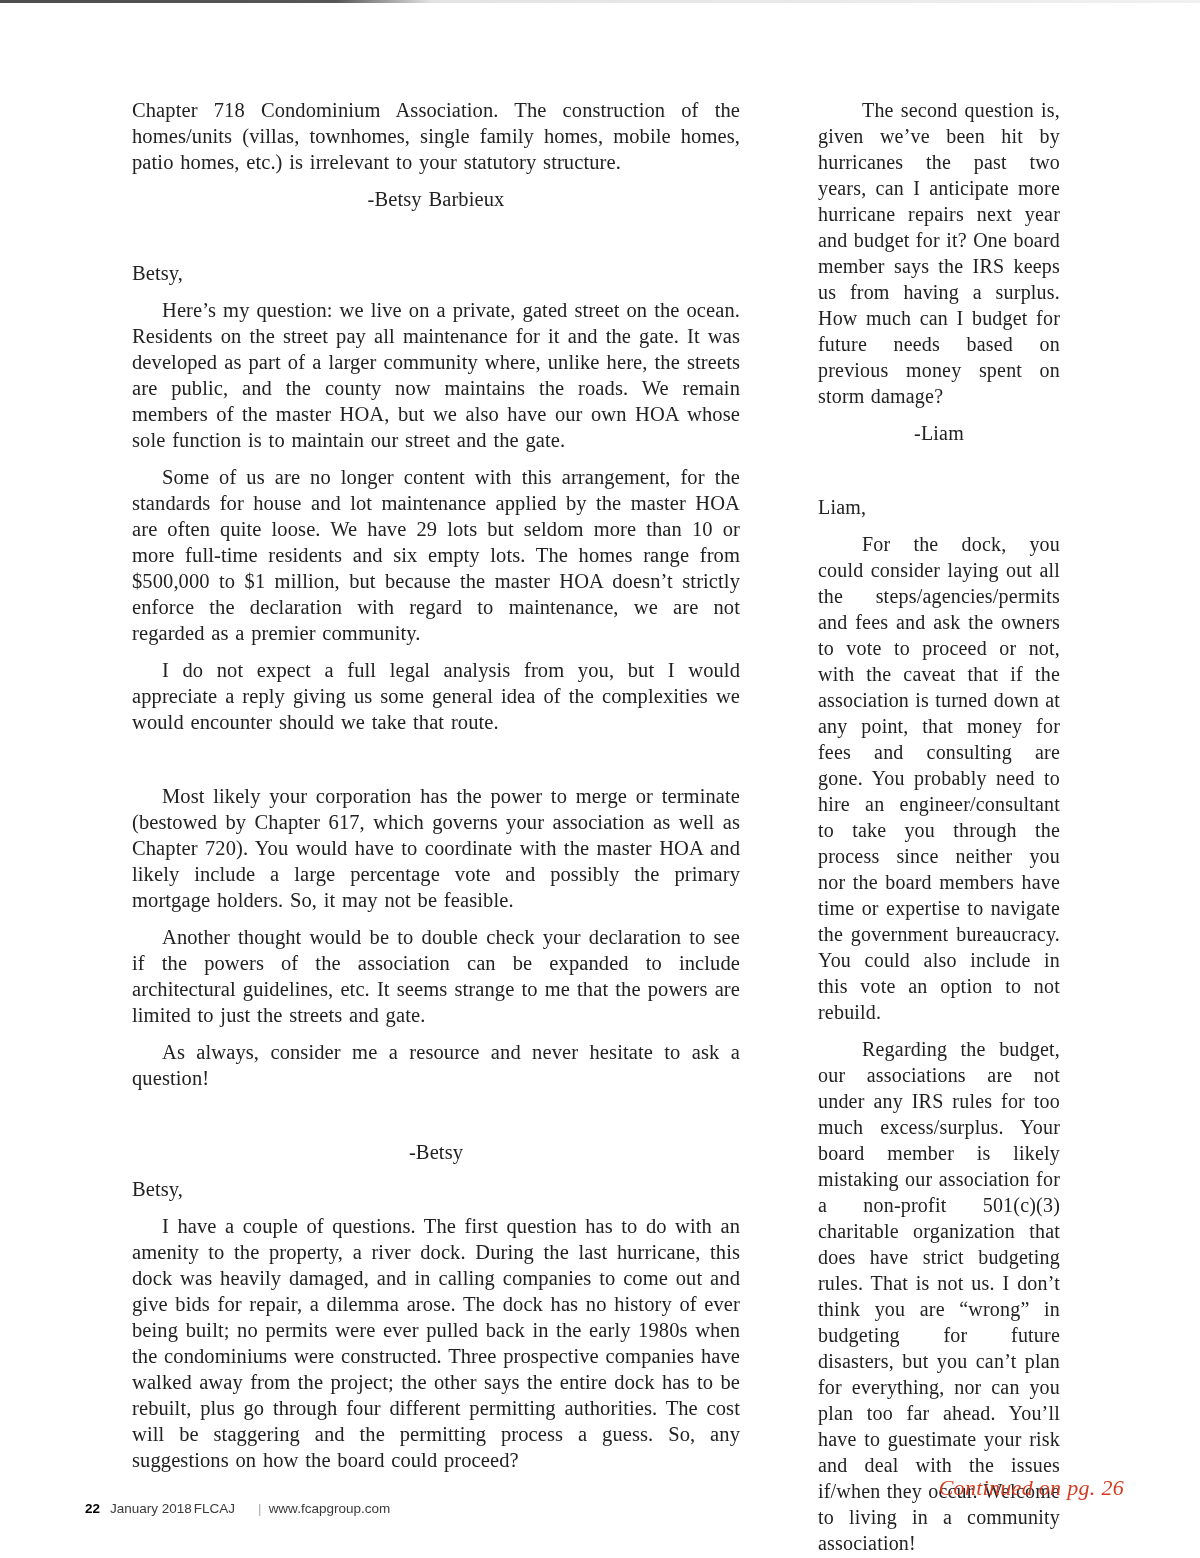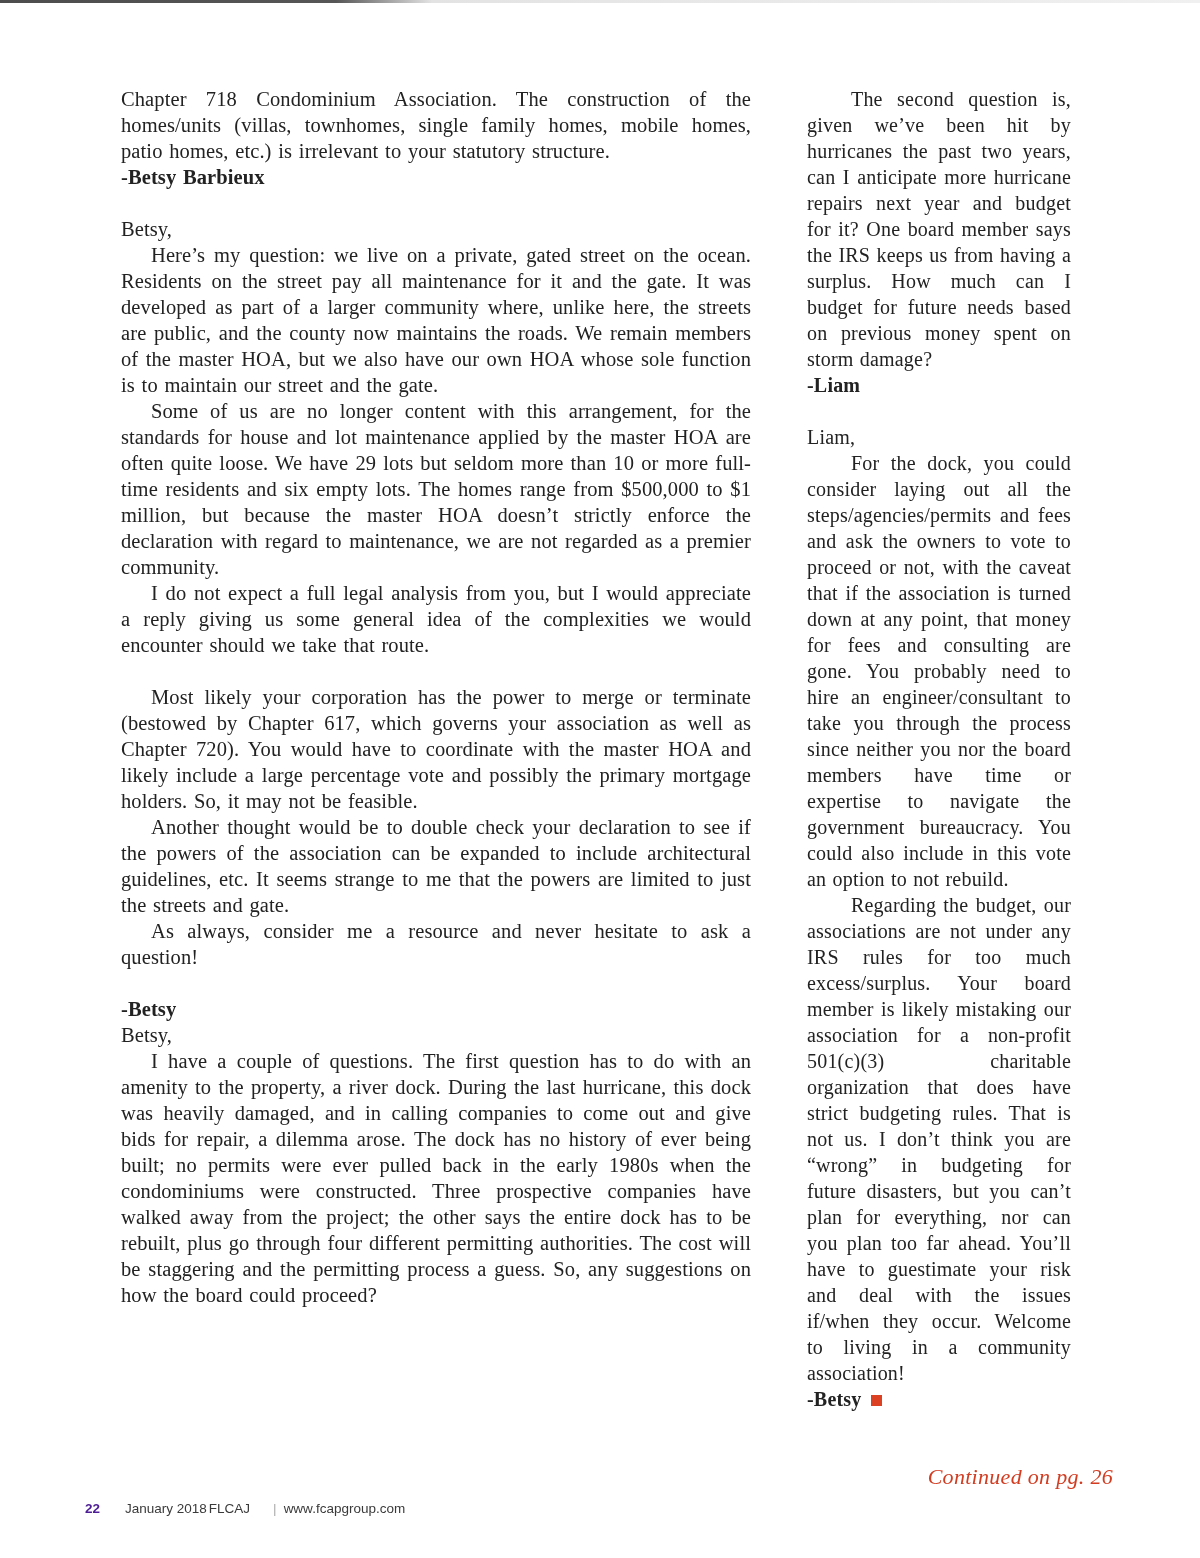--- a/index.html
+++ b/index.html
@@ -19,43 +19,43 @@
   .col-left {
     left:121px; width:630px;
     font-size:20.5px; line-height:26px;
     word-spacing:1.5px; letter-spacing:0.1px;
   }
   .col-right {
     left:807px; width:264px;
     font-size:20px; line-height:26px;
     word-spacing:1px; letter-spacing:0.2px;
   }
-  p { margin:0; padding:0; }
+  p { margin:11px; padding:0; }
   .para { text-align:justify; text-indent:30px; }
   .col-right .para { text-indent:44px; }
   .continuation { text-align:justify; text-indent:0; }
   .salutation { text-align:left; }
-  .signature { text-align:left;font-weight:bold; }
+  .signature { text-align:center; }
   .gap { height:26px; }
   .endmark {
     display:inline-block; width:11px; height:11px;
     margin-left:9px; position:relative; top:0px;
   }
   .continued {
     position:absolute; left:849px; width:264px; top:1464px;
     text-align:right; font-style:italic;
     font-size:22px; letter-spacing:0.3px;
   }
   .footer {
     position:absolute; left:85px; top:1501px;
     font-family:"Liberation Sans", sans-serif;
     font-size:13.5px; color:#3a3a3a;
     white-space:nowrap;
   }
-  .footer .num { font-weight:bold; color:#4c1d95; margin-right:25px; }
+  .footer .num { font-weight:bold; color:#000000; margin-right:10px; }
   .footer .issue { margin-right:2px; }
   .footer .mag { margin-right:20px; }
   .footer .sep { color:#ababab; margin:0 7px 0 3px; }
 </style>
 </head>
 <body style="color: rgb(34, 34, 34);">
 
 <div class="top-edge"></div>
 
 <div class="col col-left">

